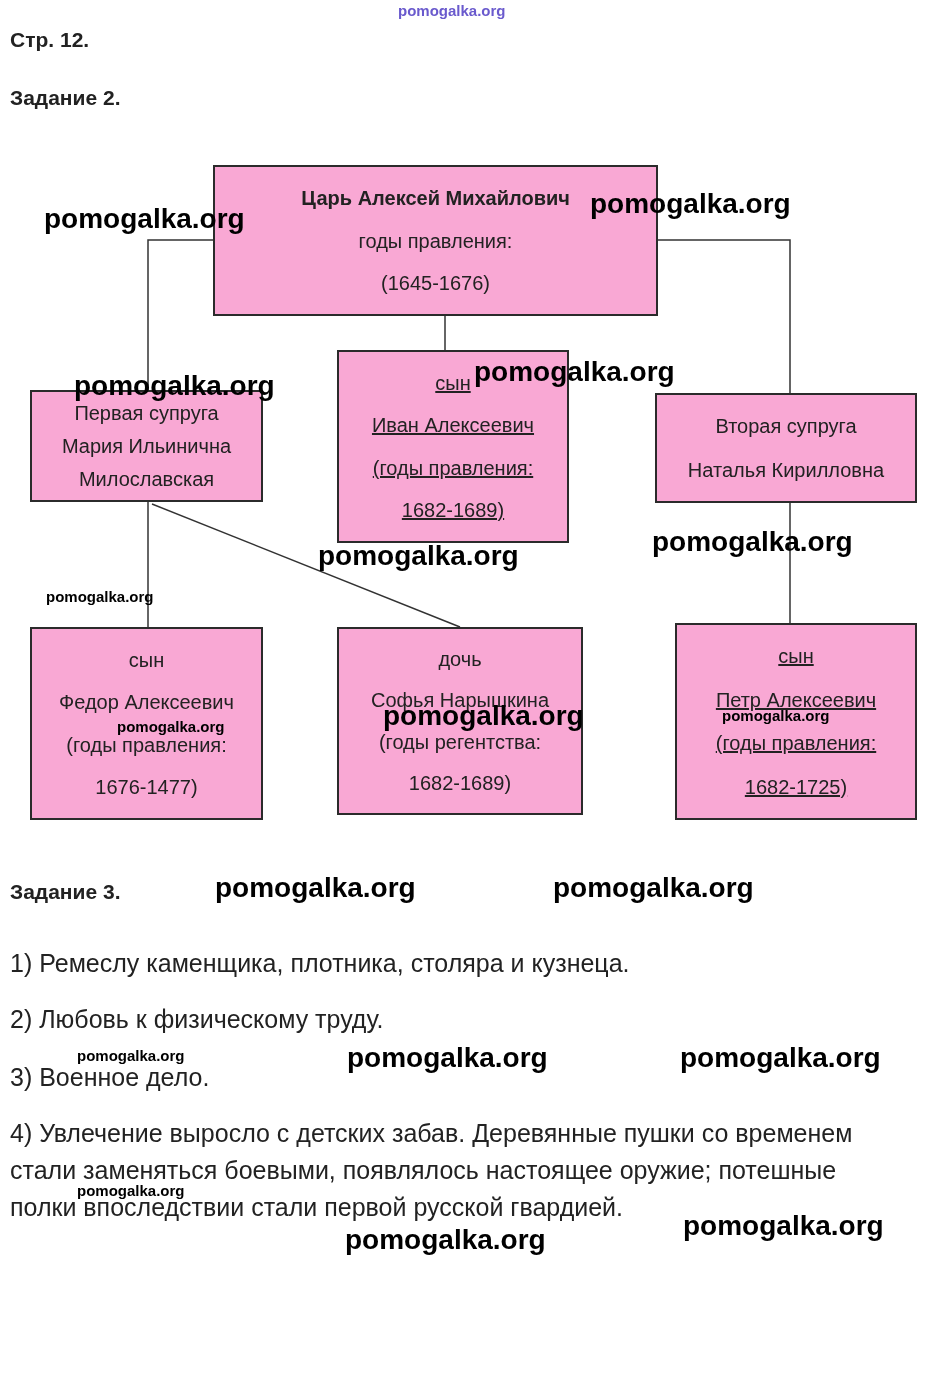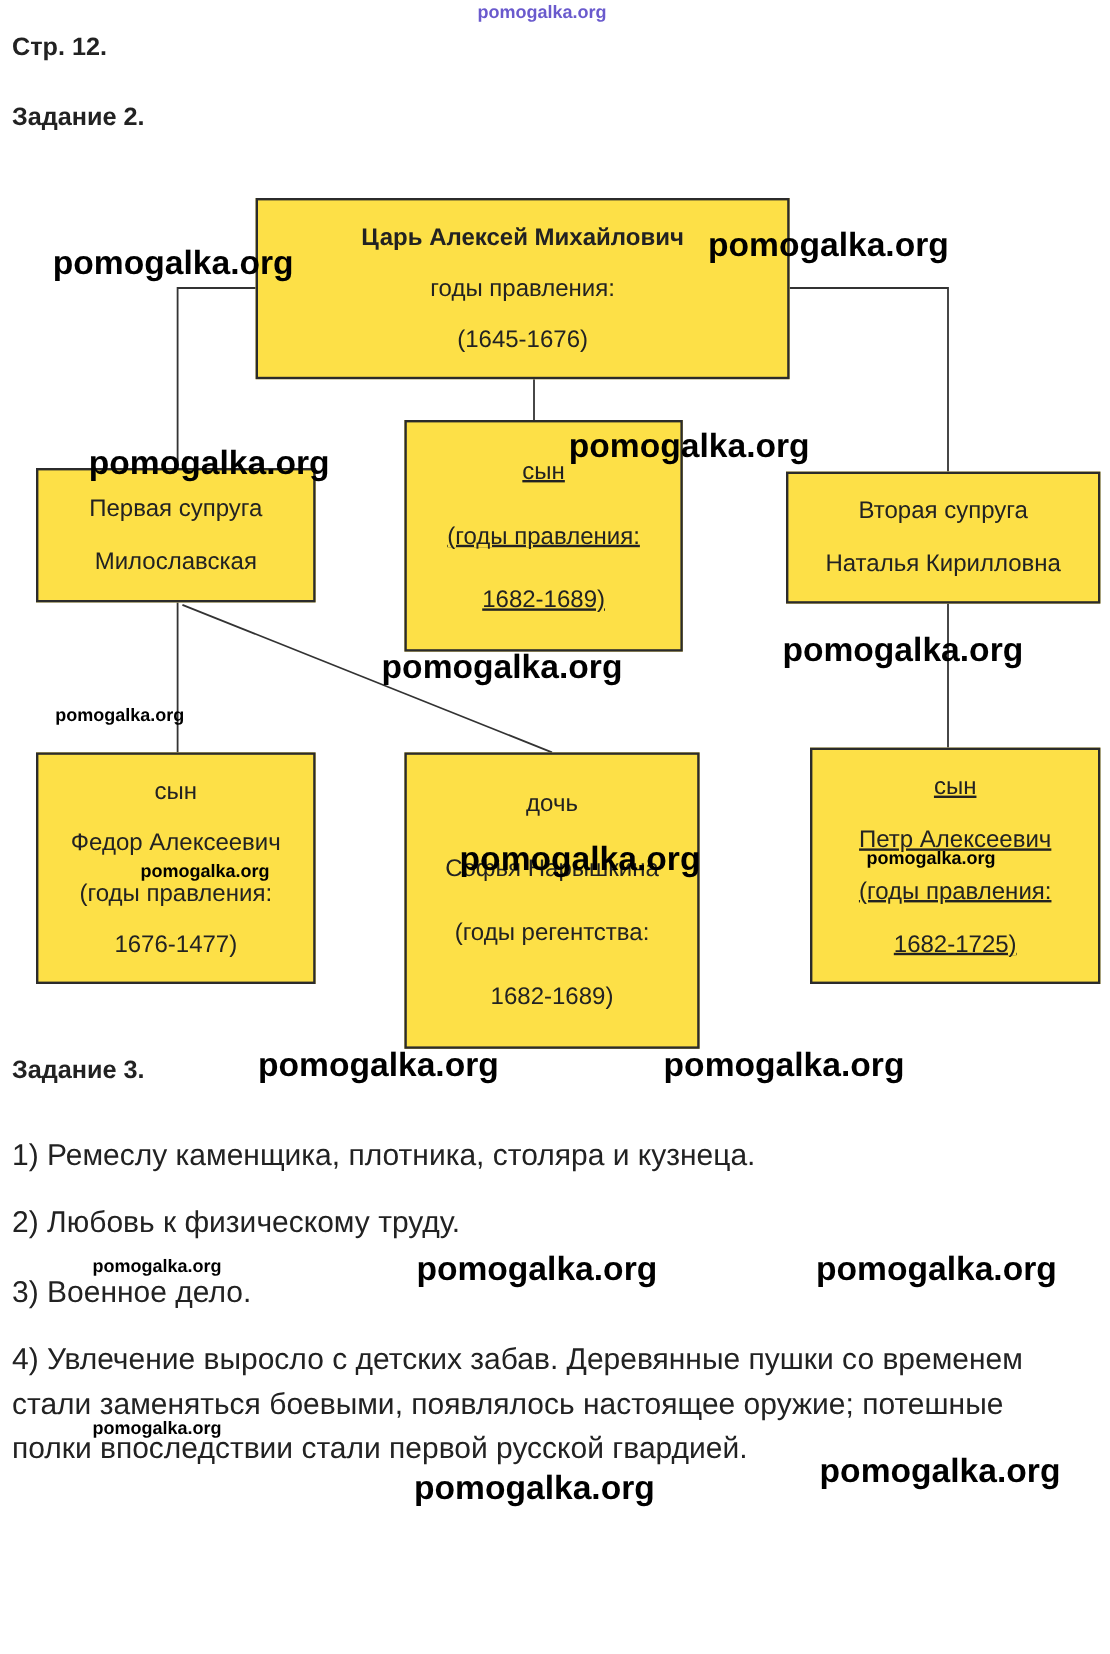--- a/index.html
+++ b/index.html
@@ -22,21 +22,21 @@
     white-space: nowrap;
   }
   .connectors {
     position: absolute;
     left: 0; top: 0;
     z-index: 1;
   }
   .box {
     position: absolute;
     border: 2px solid #2b2b2b;
-    background: #fde047;
+    background: #f9a8d4;
     z-index: 2;
     display: flex;
     flex-direction: column;
     justify-content: space-evenly;
     text-align: center;
   }
   .box .ln { font-size: 20px; color: #222; line-height: 1.2; }
   .box .b { font-weight: bold; }
   .box .u { text-decoration: underline; }
   .wm {
@@ -76,42 +76,44 @@
   <div class="hdr" style="top:86px;">Задание 2.</div>
 
   <div class="box" style="left:213px; top:165px; width:445px; height:151px;">
     <div class="ln b">Царь Алексей Михайлович</div>
     <div class="ln">годы правления:</div>
     <div class="ln">(1645-1676)</div>
   </div>
 
   <div class="box" style="left:30px; top:390px; width:233px; height:112px;">
     <div class="ln">Первая супруга</div>
+    <div class="ln">Мария Ильинична</div>
     <div class="ln">Милославская</div>
   </div>
 
   <div class="box" style="left:337px; top:350px; width:232px; height:193px;">
     <div class="ln u">сын</div>
+    <div class="ln u">Иван Алексеевич</div>
     <div class="ln u">(годы правления:</div>
     <div class="ln u">1682-1689)</div>
   </div>
 
   <div class="box" style="left:655px; top:393px; width:262px; height:110px;">
     <div class="ln">Вторая супруга</div>
     <div class="ln">Наталья Кирилловна</div>
   </div>
 
   <div class="box" style="left:30px; top:627px; width:233px; height:193px;">
     <div class="ln">сын</div>
     <div class="ln">Федор Алексеевич</div>
     <div class="ln">(годы правления:</div>
     <div class="ln">1676-1477)</div>
   </div>
 
-  <div class="box" style="left:337px; top:627px; width:246px; height:247px;">
+  <div class="box" style="left:337px; top:627px; width:246px; height:188px;">
     <div class="ln">дочь</div>
     <div class="ln">Софья Нарышкина</div>
     <div class="ln">(годы регентства:</div>
     <div class="ln">1682-1689)</div>
   </div>
 
   <div class="box" style="left:675px; top:623px; width:242px; height:197px;">
     <div class="ln u">сын</div>
     <div class="ln u">Петр Алексеевич</div>
     <div class="ln u">(годы правления:</div>

